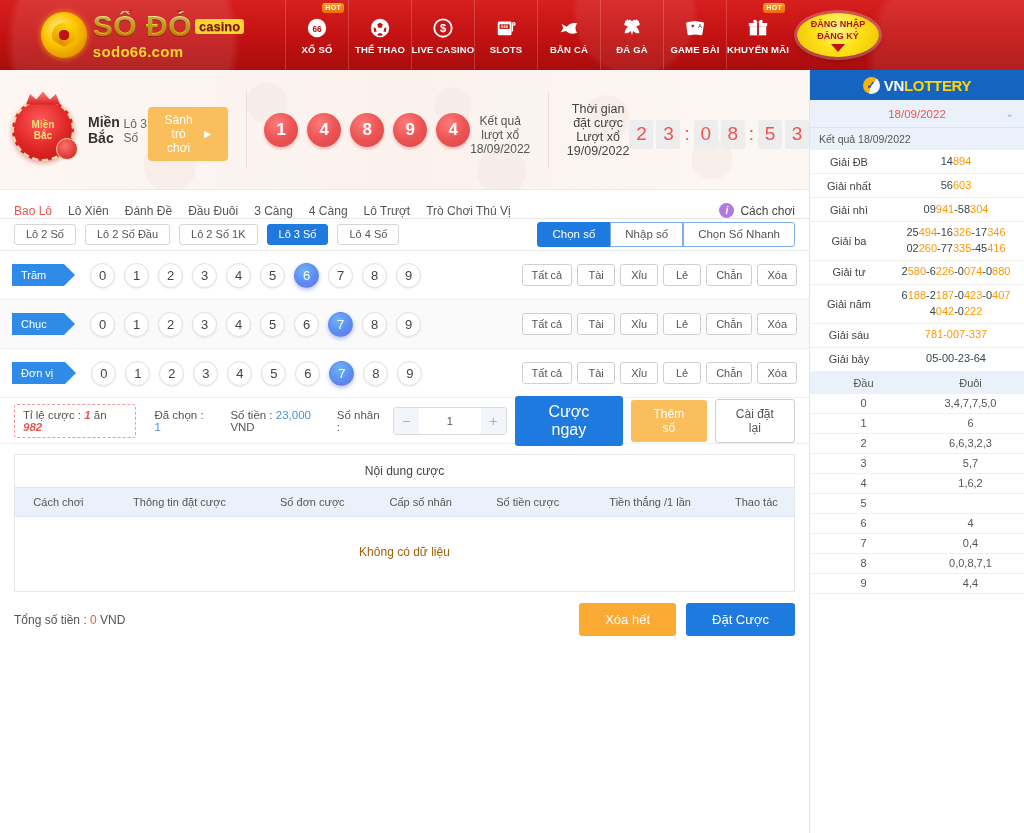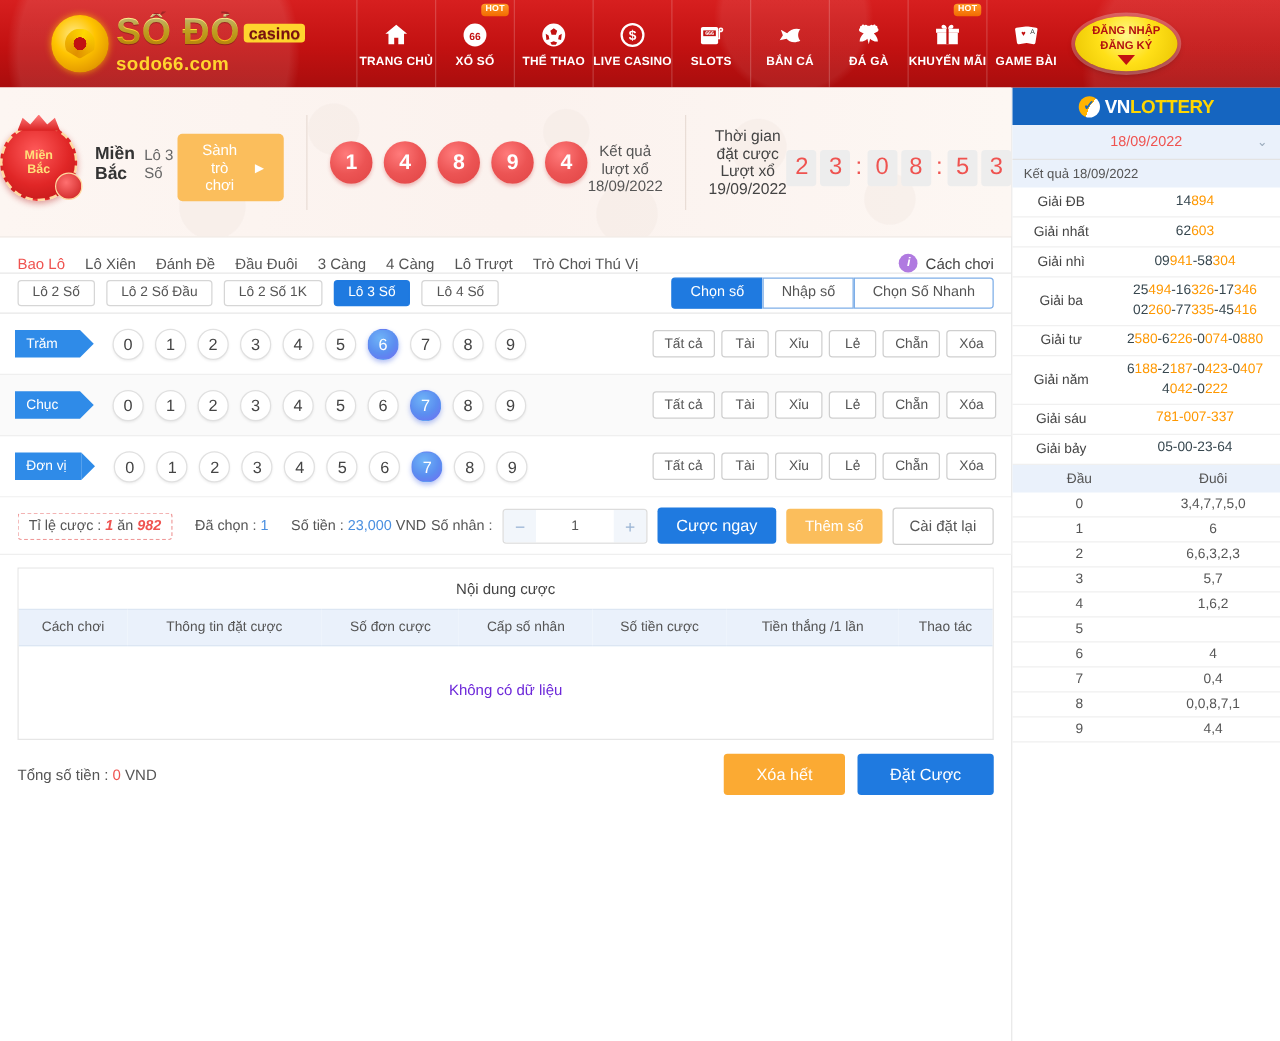--- a/index.html
+++ b/index.html
@@ -97,21 +97,21 @@
     background:
       radial-gradient(circle at 21% 80%, #f3e9e4 0 26px, transparent 27px),
       radial-gradient(circle at 33% 28%, #f3e9e4 0 20px, transparent 21px),
       radial-gradient(circle at 56% 30%, #f3e9e4 0 18px, transparent 19px),
       radial-gradient(circle at 62% 85%, #f3e9e4 0 24px, transparent 25px),
       radial-gradient(circle at 75% 40%, #f3e9e4 0 22px, transparent 23px),
       radial-gradient(circle at 88% 75%, #f3e9e4 0 20px, transparent 21px);
   }
   .rb-sec { position:relative; z-index:2; display:flex; align-items:center;}
   .rb-logo {
-    width: 78px; display:flex; justify-content:center; 
+    width: 78px; display:flex; justify-content:center; margin-left:12px;
   }
   .mien-bac-badge {
     width:62px;height:62px;border-radius:50%;
     background: radial-gradient(circle at 45% 35%, #ff5a5a 0%, #e02626 55%, #b81414 100%);
     border:2px dashed #ffd9a0;
     display:flex;flex-direction:column;align-items:center;justify-content:center;
     color:#ffdf7a;font-weight:bold;font-size:10px;line-height:1.1;
     box-shadow:0 2px 5px rgba(180,20,20,.4); position:relative;
   }
   .mien-bac-badge::before{
@@ -232,33 +232,33 @@
   }
   .odds-box b { color:#ef5350; font-style:italic; }
   .sum-item { font-size:11.5px; color:#555; margin-left:18px; }
   .sum-item .v { color:#4a8fe0; }
   .multi-wrap { display:flex; align-items:center; margin-left:auto; gap:8px; }
   .multi-label { font-size:11.5px; color:#555; }
   .stepper { display:flex; align-items:center; border:1px solid #dcdcdc; border-radius:3px; overflow:hidden;}
   .step-btn { width:26px;height:26px;background:#f2f6fb;color:#9ab4d4;font-size:14px;
     display:flex;align-items:center;justify-content:center;cursor:pointer;}
   .step-val { width:62px;height:26px;border:none;text-align:center;font-size:11px;color:#555;font-family:inherit;background:#fff;}
-  .btn-blue { background:#1f7ae0;color:#fff;border:none;border-radius:3px;padding:7px 15px;font-size:13px;cursor:pointer;}
+  .btn-blue { background:#1f7ae0;color:#fff;border:none;border-radius:3px;padding:7px 15px;font-size:16px;cursor:pointer;}
   .btn-amber { background:#fbbe5c;color:#fff;border:none;border-radius:3px;padding:7px 15px;font-size:12px;cursor:pointer;}
   .btn-ghost { background:#fff;color:#555;border:1px solid #cfcfcf;border-radius:3px;padding:7px 13px;font-size:12px;cursor:pointer;}
 
   
   .bet-panel { margin:10px 14px 0; border:1px solid #e6e6e6; }
   .bet-panel-title { text-align:center; font-size:12px; color:#444; padding:9px 0; background:#fff;}
   .bet-table { width:100%; border-collapse:collapse; }
   .bet-table th {
     background:#eaf1fb; font-weight:normal; font-size:11px; color:#555;
     padding:8px 2px; text-align:center; border-top:1px solid #dce6f3;border-bottom:1px solid #dce6f3;
   }
-  .bet-empty { text-align:center; font-size:12px; color:#6d28d9; padding:28px 0 32px; }
+  .bet-empty { text-align:center; font-size:12px; color:#a16207; padding:28px 0 32px; }
   .totals-row { display:flex; align-items:center; padding:11px 14px 0; }
   .total-text { font-size:12px; color:#555; }
   .total-text .z { color:#ef5350; }
   .totals-actions { margin-left:auto; display:flex; gap:10px; }
   .btn-lg-amber { background:#fbaa33; color:#fff; border:none; border-radius:3px; padding:9px 26px; font-size:13px; cursor:pointer;}
   .btn-lg-blue { background:#1f7ae0; color:#fff; border:none; border-radius:3px; padding:9px 26px; font-size:13px; cursor:pointer;}
 
   
   .vn-head {
     height:30px; background:#1565c0; display:flex; align-items:center; justify-content:center; gap:4px;
@@ -298,28 +298,20 @@
       <div class="logo-main">
         <span>SỐ ĐỎ</span>
         <span class="logo-casino">casino</span>
       </div>
       <div class="logo-sub">sodo66.com</div>
     </div>
   </div>
   <div class="nav" id="nav-container">
       <div class="nav-item">
         <div class="nav-icon">
-          <svg width="22" height="22" viewBox="0 0 24 24" fill="#fff">
-            <path d="M12 3 2.5 11h2.7v9h5v-5.5h3.6V20h5v-9h2.7z"></path>
-          </svg>
-        </div>
-        <div class="nav-label">TRANG CHỦ</div>
-      </div>
-      <div class="nav-item">
-        <div class="nav-icon">
           <svg width="22" height="22" viewBox="0 0 24 24">
             <circle cx="12" cy="12" r="10" fill="#fff"></circle>
             <text x="12" y="16" font-size="9" font-weight="bold" text-anchor="middle" fill="#c21111" font-family="sans-serif">66</text>
           </svg>
         </div>
         <div class="nav-label">XỔ SỐ</div>
         <span class="hot-badge">HOT</span>
       </div>
       <div class="nav-item">
         <div class="nav-icon">
@@ -361,40 +353,40 @@
       <div class="nav-item">
         <div class="nav-icon">
           <svg width="22" height="22" viewBox="0 0 24 24" fill="#fff">
             <path d="M11 4c-.8-1-2-1.4-2.6-.3C7.5 2.4 6.2 2.6 6 4c-1.2-.3-2 .8-1.5 1.9C2.8 7 3.4 9 5 9.3l2.6 1.3c-2 1.6-3.4 4-3.6 7 2.4.5 5-.6 6.8-2.4L12 20l1.2-4.8c1.8 1.8 4.4 2.9 6.8 2.4-.2-3-1.6-5.4-3.6-7L19 9.3c1.6-.3 2.2-2.3.5-3.4C20 4.8 19.2 3.7 18 4c-.2-1.4-1.5-1.6-2.4-.3C15 2.6 13.8 3 13 4z"></path>
           </svg>
         </div>
         <div class="nav-label">ĐÁ GÀ</div>
       </div>
       <div class="nav-item">
         <div class="nav-icon">
+          <svg width="22" height="22" viewBox="0 0 24 24">
+            <rect x="3" y="5" width="11" height="14.5" rx="1.4" fill="#fff" transform="rotate(-8 8.5 12)"></rect>
+            <rect x="11" y="5" width="10" height="14.5" rx="1.4" fill="#fff" transform="rotate(9 16 12)"></rect>
+            <text x="7.6" y="12.5" font-size="6.5" fill="#c21111" font-family="sans-serif">♥</text>
+            <text x="15.6" y="11.5" font-size="6" fill="#333" font-family="sans-serif">A</text>
+          </svg>
+        </div>
+        <div class="nav-label">GAME BÀI</div>
+      </div>
+      <div class="nav-item">
+        <div class="nav-icon">
           <svg width="22" height="22" viewBox="0 0 24 24" fill="#fff">
             <path d="M3 10h18v10H3z"></path>
             <path d="M2 6.5h20V10H2z"></path>
             <path d="M11 4h2v16h-2z" fill="#c21111"></path>
             <path d="M8.5 6.5C6.5 6.5 6 3 8.5 3s3 3.5 3 3.5zM15.5 6.5c2 0 2.5-3.5 0-3.5s-3 3.5-3 3.5z"></path>
           </svg>
         </div>
         <div class="nav-label">KHUYẾN MÃI</div>
         <span class="hot-badge">HOT</span>
-      </div>
-      <div class="nav-item">
-        <div class="nav-icon">
-          <svg width="22" height="22" viewBox="0 0 24 24">
-            <rect x="3" y="5" width="11" height="14.5" rx="1.4" fill="#fff" transform="rotate(-8 8.5 12)"></rect>
-            <rect x="11" y="5" width="10" height="14.5" rx="1.4" fill="#fff" transform="rotate(9 16 12)"></rect>
-            <text x="7.6" y="12.5" font-size="6.5" fill="#c21111" font-family="sans-serif">♥</text>
-            <text x="15.6" y="11.5" font-size="6" fill="#333" font-family="sans-serif">A</text>
-          </svg>
-        </div>
-        <div class="nav-label">GAME BÀI</div>
       </div>
     </div>
   <div class="login-btn">
     <span>ĐĂNG NHẬP</span>
     <span>ĐĂNG KÝ</span>
     <span class="login-caret"></span>
   </div>
 </div>
 
 <div class="page">
@@ -614,21 +606,21 @@
     <div id="prizes-container">
         <div class="prize-row">
           <div class="prize-label">Giải ĐB</div>
           <div class="prize-val">
             <div><span class="dk">14</span><span class="og">894</span></div>
           </div>
         </div>
         <div class="prize-row">
           <div class="prize-label">Giải nhất</div>
           <div class="prize-val">
-            <div><span class="dk">62</span><span class="og">603</span></div>
+            <div><span class="dk">56</span><span class="og">603</span></div>
           </div>
         </div>
         <div class="prize-row">
           <div class="prize-label">Giải nhì</div>
           <div class="prize-val">
             <div><span class="dk">09</span><span class="og">941</span><span class="dk">-58</span><span class="og">304</span></div>
           </div>
         </div>
         <div class="prize-row">
           <div class="prize-label">Giải ba</div>

